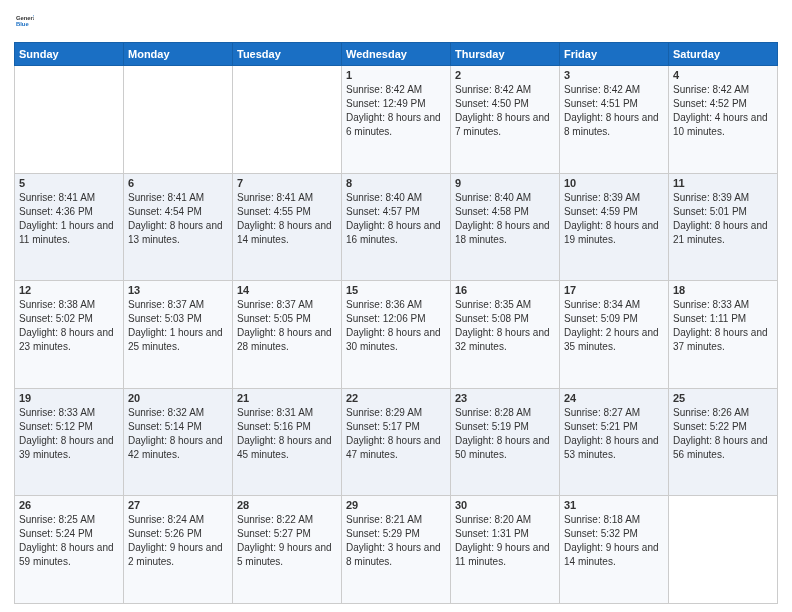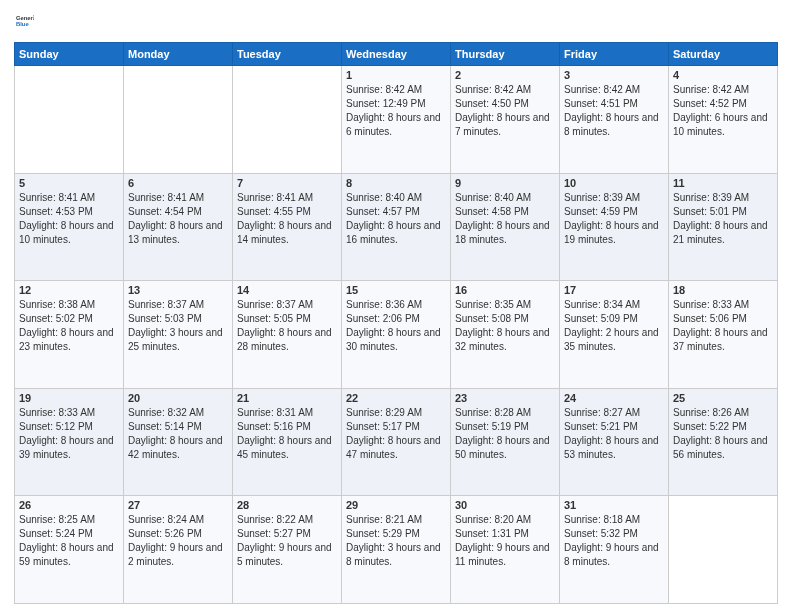--- a/index.html
+++ b/index.html
@@ -152,31 +152,31 @@
               <div>Sunrise: 8:42 AM</div>
               <div>Sunset: 4:51 PM</div>
               <div>Daylight: 8 hours and 8 minutes.</div>
             </div>
           </td>
           <td>
             <span class="day-num">4</span>
             <div class="day-info">
               <div>Sunrise: 8:42 AM</div>
               <div>Sunset: 4:52 PM</div>
-              <div>Daylight: 6 hours and 10 minutes.</div>
+              <div>Daylight: 4 hours and 10 minutes.</div>
             </div>
           </td>
         </tr>
         <tr>
           <td>
             <span class="day-num">5</span>
             <div class="day-info">
               <div>Sunrise: 8:41 AM</div>
-              <div>Sunset: 4:53 PM</div>
-              <div>Daylight: 8 hours and 10 minutes.</div>
+              <div>Sunset: 4:36 PM</div>
+              <div>Daylight: 1 hours and 11 minutes.</div>
             </div>
           </td>
           <td>
             <span class="day-num">6</span>
             <div class="day-info">
               <div>Sunrise: 8:41 AM</div>
               <div>Sunset: 4:54 PM</div>
               <div>Daylight: 8 hours and 13 minutes.</div>
             </div>
           </td>
@@ -228,36 +228,36 @@
               <div>Sunrise: 8:38 AM</div>
               <div>Sunset: 5:02 PM</div>
               <div>Daylight: 8 hours and 23 minutes.</div>
             </div>
           </td>
           <td>
             <span class="day-num">13</span>
             <div class="day-info">
               <div>Sunrise: 8:37 AM</div>
               <div>Sunset: 5:03 PM</div>
-              <div>Daylight: 3 hours and 25 minutes.</div>
+              <div>Daylight: 1 hours and 25 minutes.</div>
             </div>
           </td>
           <td>
             <span class="day-num">14</span>
             <div class="day-info">
               <div>Sunrise: 8:37 AM</div>
               <div>Sunset: 5:05 PM</div>
               <div>Daylight: 8 hours and 28 minutes.</div>
             </div>
           </td>
           <td>
             <span class="day-num">15</span>
             <div class="day-info">
               <div>Sunrise: 8:36 AM</div>
-              <div>Sunset: 2:06 PM</div>
+              <div>Sunset: 12:06 PM</div>
               <div>Daylight: 8 hours and 30 minutes.</div>
             </div>
           </td>
           <td>
             <span class="day-num">16</span>
             <div class="day-info">
               <div>Sunrise: 8:35 AM</div>
               <div>Sunset: 5:08 PM</div>
               <div>Daylight: 8 hours and 32 minutes.</div>
             </div>
@@ -267,21 +267,21 @@
             <div class="day-info">
               <div>Sunrise: 8:34 AM</div>
               <div>Sunset: 5:09 PM</div>
               <div>Daylight: 2 hours and 35 minutes.</div>
             </div>
           </td>
           <td>
             <span class="day-num">18</span>
             <div class="day-info">
               <div>Sunrise: 8:33 AM</div>
-              <div>Sunset: 5:06 PM</div>
+              <div>Sunset: 1:11 PM</div>
               <div>Daylight: 8 hours and 37 minutes.</div>
             </div>
           </td>
         </tr>
         <tr>
           <td>
             <span class="day-num">19</span>
             <div class="day-info">
               <div>Sunrise: 8:33 AM</div>
               <div>Sunset: 5:12 PM</div>
@@ -376,20 +376,20 @@
               <div>Sunrise: 8:20 AM</div>
               <div>Sunset: 1:31 PM</div>
               <div>Daylight: 9 hours and 11 minutes.</div>
             </div>
           </td>
           <td>
             <span class="day-num">31</span>
             <div class="day-info">
               <div>Sunrise: 8:18 AM</div>
               <div>Sunset: 5:32 PM</div>
-              <div>Daylight: 9 hours and 8 minutes.</div>
+              <div>Daylight: 9 hours and 14 minutes.</div>
             </div>
           </td>
           <td class="empty-cell"></td>
         </tr>
       </tbody>
   </table>
 </div>
 
 </body></html>

